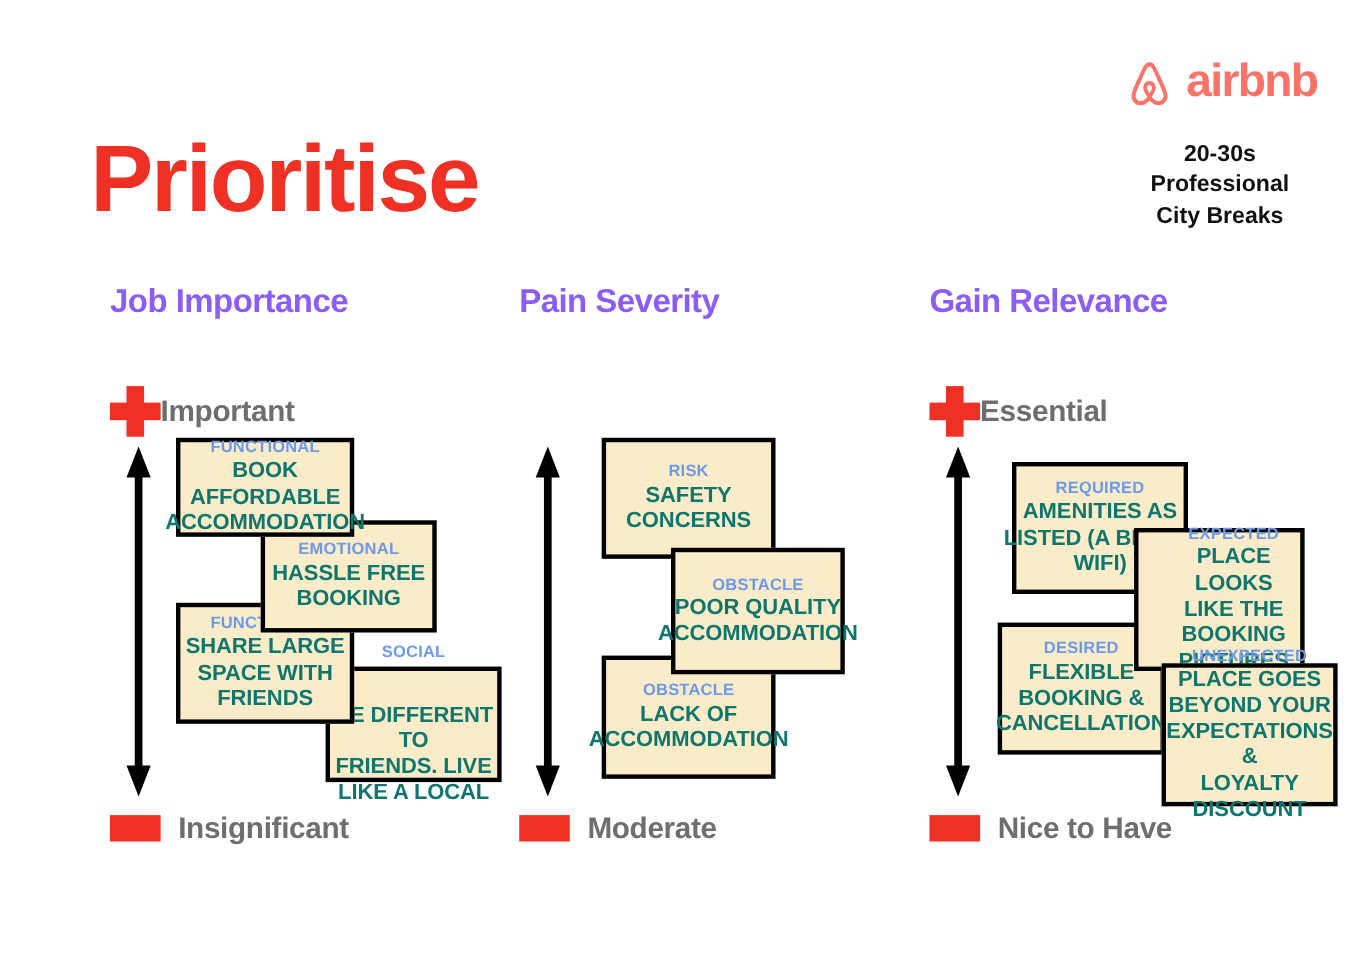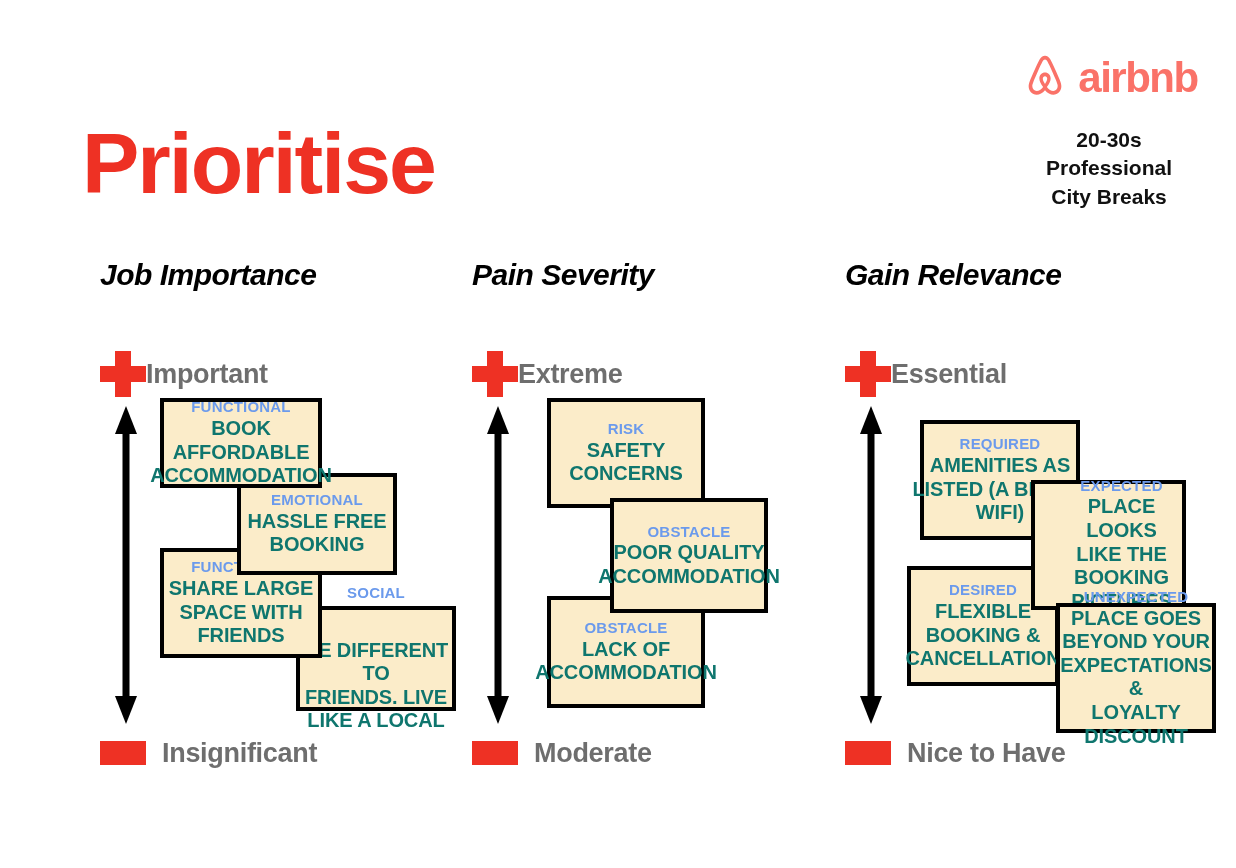--- a/index.html
+++ b/index.html
@@ -32,21 +32,20 @@
 
   #brand-block {
     position: absolute;
     right: 22px;
     top: 52px;
     width: 210px;
     text-align: center;
   }
   #brand-logo-row {
     display: flex;
-    align-items: center;
     justify-content: center;
     gap: 8px;
     height: 52px;
   }
   #brand-logo-row .belo { display: block; }
   #brand-wordmark {
     font-size: 42px;
     font-weight: bold;
     color: #fa7268;
     letter-spacing: -1.5px;
@@ -65,25 +64,24 @@
     position: absolute;
     top: 258px;
   }
   #column-0 { left: 100px;  width: 380px; }
   #column-1 { left: 472px;  width: 330px; }
   #column-2 { left: 845px;  width: 385px; }
 
   .column-title {
     font-size: 30px;
     font-weight: bold;
-    color: #000000;
+    color: #8b5cf6;
     letter-spacing: -0.5px;
     white-space: nowrap;
     height: 42px;
-    font-style: italic;
   }
 
   
   .scale-top {
     position: absolute;
     top: 92px;
     left: 0;
     display: flex;
     align-items: center;
     height: 48px;
@@ -249,24 +247,20 @@
 
   <div class="scale-bottom">
     <span class="minus-icon"></span>
     <span class="scale-label">Insignificant</span>
   </div>
 </section>
 
 <section class="column" id="column-1">
   <div class="column-title">Pain Severity</div>
 
-  <div class="scale-top">
-    <span class="plus-icon"></span>
-    <span class="scale-label">Extreme</span>
-  </div>
 
   <span class="axis-arrow">
     <svg width="24" height="318" viewBox="0 0 24 318" aria-hidden="true">
       <polygon points="12,0 23,28 1,28" fill="#000"></polygon>
       <rect x="8.5" y="24" width="7" height="270" fill="#000"></rect>
       <polygon points="12,318 23,290 1,290" fill="#000"></polygon>
     </svg>
   </span>
 
   <div class="cards-layer">

